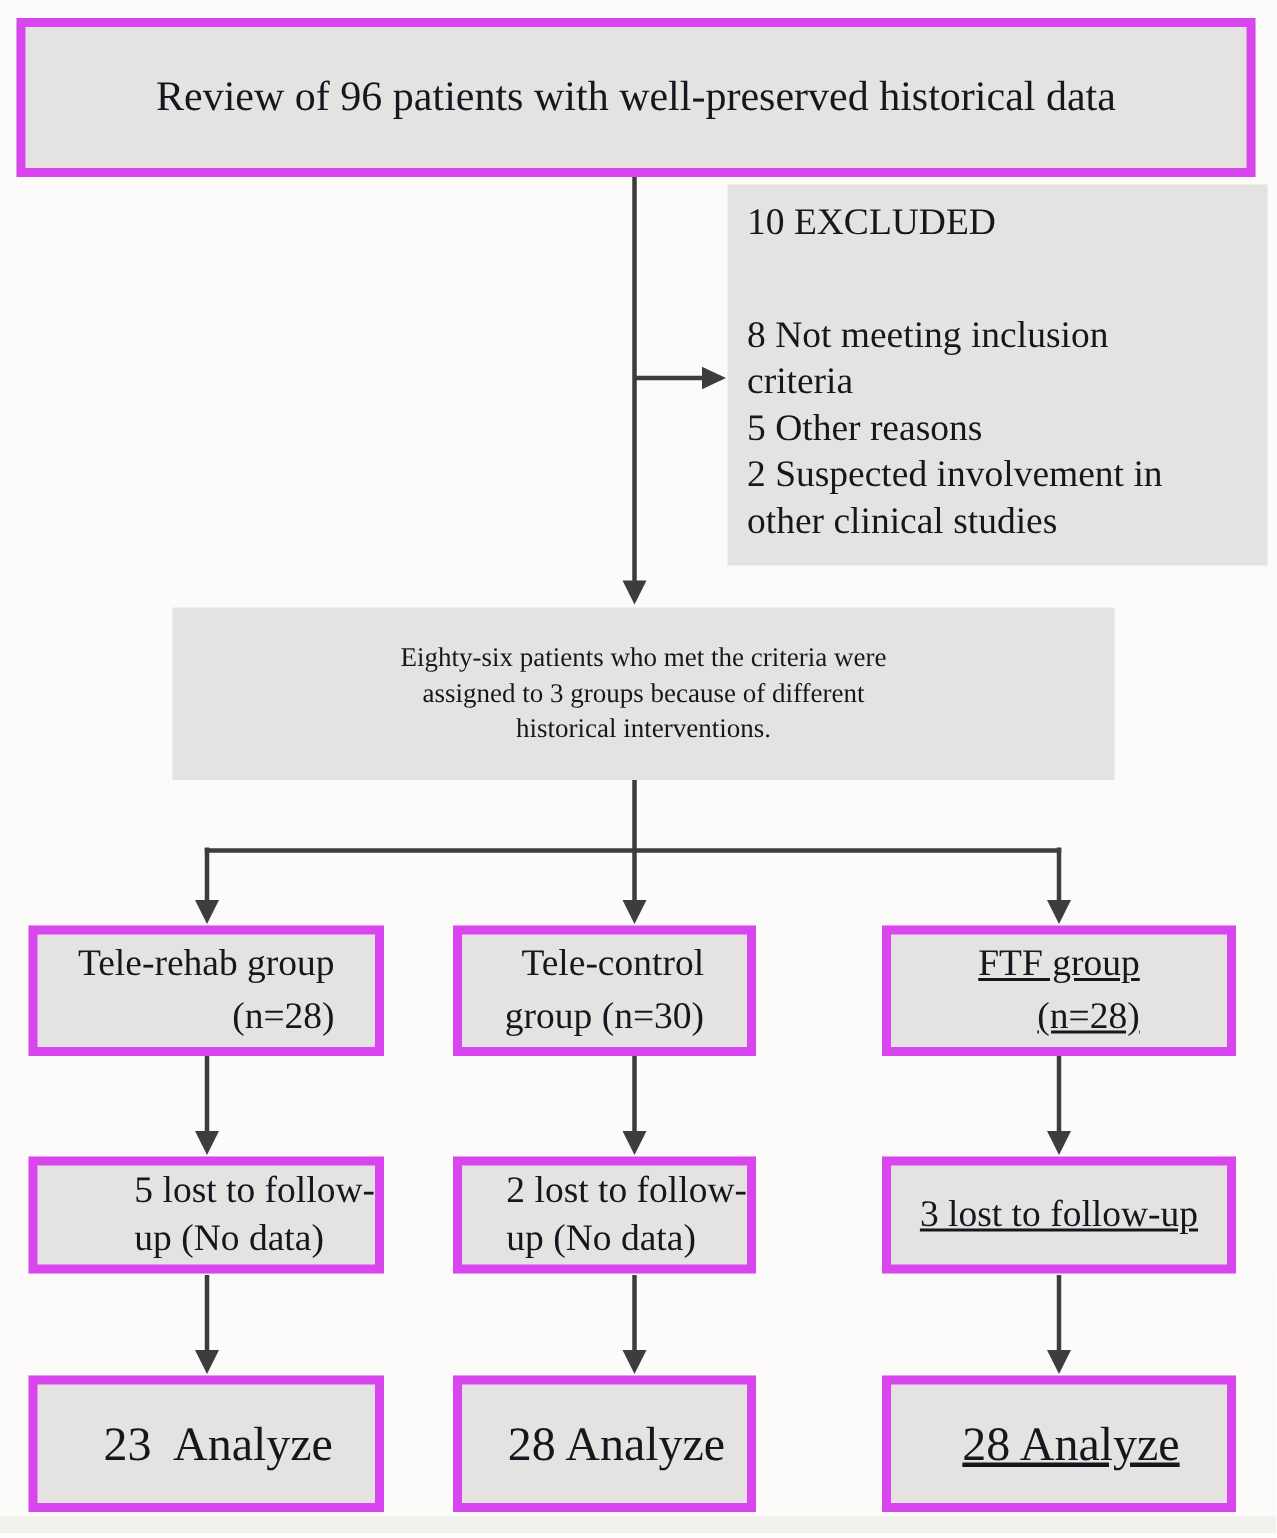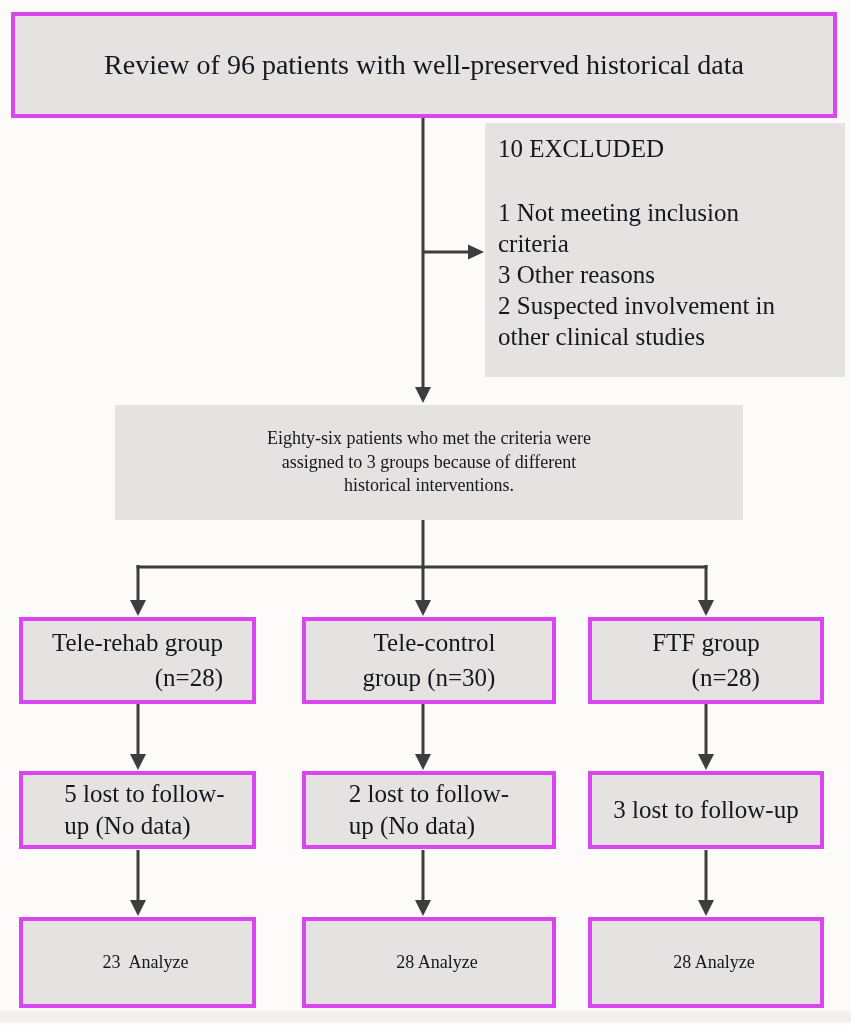--- a/index.html
+++ b/index.html
@@ -22,77 +22,77 @@
     width: 851px; height: 1025px;
     z-index: 1;
   }
   .box {
     position: absolute;
     box-sizing: border-box;
     background: #e4e3e1;
     z-index: 2;
   }
   .bordered {
-    border: 4px solid #d946ef;
+    border: 6px solid #d946ef;
   }
   .center-flex {
     display: flex;
     align-items: center;
     justify-content: center;
     text-align: center;
   }
   .left-flex {
     display: flex;
     align-items: center;
-    justify-content: center;
+    justify-content: flex-end;
     text-align: left;
   }
   .pre {
     white-space: pre-wrap;
   }
   #review-box {
     left: 11px; top: 12px;
     width: 826px; height: 106px;
     font-size: 28px;
   }
   #excluded-box {
     left: 485px; top: 123px;
     width: 360px; height: 254px;
     padding: 10px 8px 10px 13px;
     font-size: 25px;
     line-height: 1.24;
   }
   #excluded-heading {
-    margin-bottom: 33px;
+    margin-bottom: 44px;
   }
   #assigned-box {
     left: 115px; top: 405px;
     width: 628px; height: 115px;
     font-size: 18px;
     line-height: 1.32;
   }
   .group-box {
     top: 617px; height: 87px;
     font-size: 25px;
     line-height: 1.38;
     text-align: right;
   }
   .lost-box {
     top: 771px; height: 78px;
     font-size: 25px;
     line-height: 1.28;
   }
   .analyze-box {
     top: 917px; height: 91px;
-    font-size: 18px;
+    font-size: 32px;
     padding-left: 16px;
   }
   .col0 { left: 19px;  width: 237px; }
-  .col1 { left: 302px; width: 254px; }
-  .col2 { left: 588px; width: 236px; }
+  .col1 { left: 302px; width: 202px; }
+  .col2 { left: 588px; width: 236px; text-decoration: underline; }
   #lost-box-0 { padding-left: 14px; }
   #lost-box-1 { }
   #scan-band {
     position: absolute;
     left: 0; top: 1011px;
     width: 851px; height: 11px;
     background: #f2f0ed;
     z-index: 0;
   }
   .line { stroke: #3d3d3d; stroke-width: 3; fill: none; }
@@ -136,23 +136,23 @@
     <polygon class="head" points="423,916 415,900 431,900"></polygon>
     <polygon class="head" points="706,916 698,900 714,900"></polygon>
   </svg>
 
   <div id="review-box" class="box bordered center-flex">
     <div class="pre">Review of 96 patients with well-preserved historical data</div>
   </div>
 
   <div id="excluded-box" class="box">
     <div id="excluded-heading" class="pre">10 EXCLUDED</div>
-    <div class="pre">1 Not meeting inclusion
+    <div class="pre">8 Not meeting inclusion
 criteria</div>
-    <div class="pre">3 Other reasons</div>
+    <div class="pre">5 Other reasons</div>
     <div class="pre">2 Suspected involvement in
 other clinical studies</div>
   </div>
 
   <div id="assigned-box" class="box center-flex">
     <div class="pre">Eighty-six patients who met the criteria were
 assigned to 3 groups because of different
 historical interventions.</div>
   </div>
 

